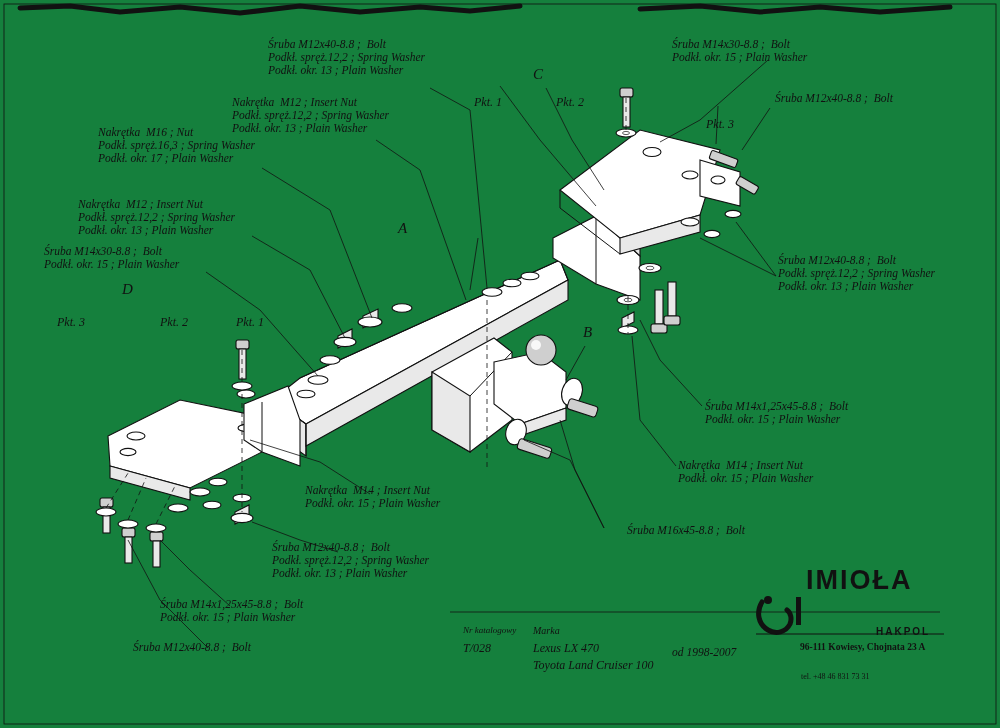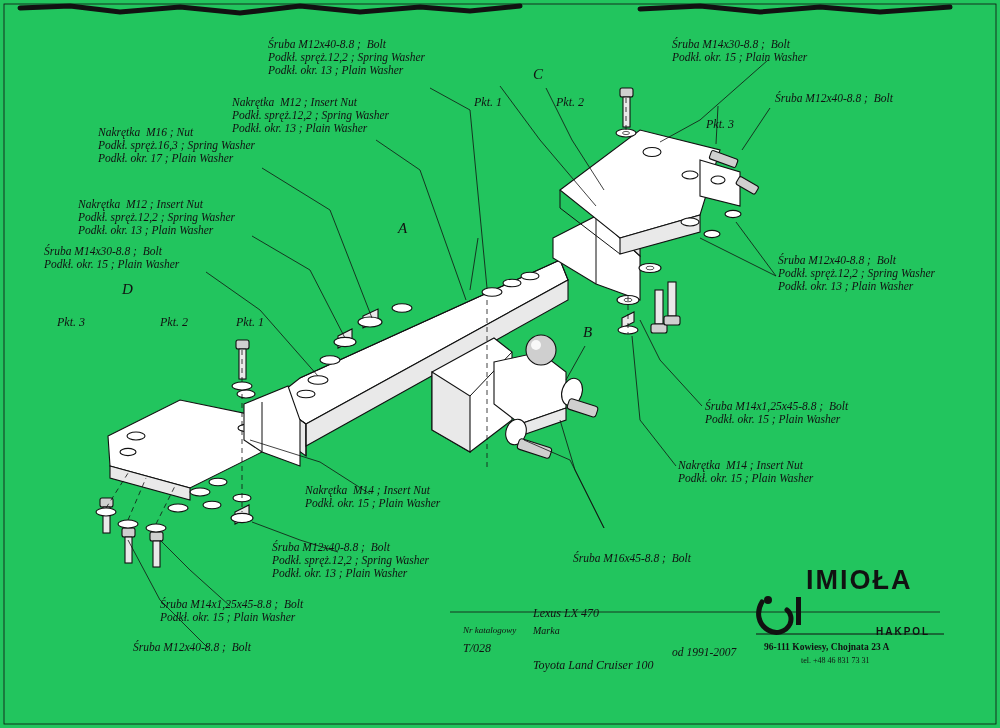--- a/index.html
+++ b/index.html
@@ -1,20 +1,20 @@
 <!DOCTYPE html>
 <html><head>
 <meta charset="utf-8">
 <style>
   html,body{margin:0;padding:0;background:#ffffff;}
   body{font-family:"Liberation Serif", serif;}
   #page{
     position:relative;
     width:1000px;height:728px;
-    background:#22c55e;
+    background:#15803d;
     overflow:hidden;
   }
   .lbl{
     position:absolute;
     font-style:italic;
     font-size:11.5px;
     line-height:13px;
     color:#111;
     white-space:pre;
     font-family:"Liberation Serif", serif;
@@ -278,21 +278,21 @@
     <div class="lbl" style="left:672px;top:38px;">Śruba M14x30-8.8 ;  Bolt
 Podkł. okr. 15 ; Plain Washer</div>
     <div class="lbl" style="left:775px;top:92px;">Śruba M12x40-8.8 ;  Bolt</div>
     <div class="lbl" style="left:778px;top:254px;">Śruba M12x40-8.8 ;  Bolt
 Podkł. spręż.12,2 ; Spring Washer
 Podkł. okr. 13 ; Plain Washer</div>
     <div class="lbl" style="left:705px;top:400px;">Śruba M14x1,25x45-8.8 ;  Bolt
 Podkł. okr. 15 ; Plain Washer</div>
     <div class="lbl" style="left:678px;top:459px;">Nakrętka  M14 ; Insert Nut
 Podkł. okr. 15 ; Plain Washer</div>
-    <div class="lbl" style="left:573px;top:524px;margin-top:28px;">Śruba M16x45-8.8 ;  Bolt</div>
+    <div class="lbl" style="left:627px;top:524px;">Śruba M16x45-8.8 ;  Bolt</div>
     <div class="lbl" style="left:305px;top:484px;">Nakrętka  M14 ; Insert Nut
 Podkł. okr. 15 ; Plain Washer</div>
     <div class="lbl" style="left:272px;top:541px;">Śruba M12x40-8.8 ;  Bolt
 Podkł. spręż.12,2 ; Spring Washer
 Podkł. okr. 13 ; Plain Washer</div>
     <div class="lbl" style="left:160px;top:598px;">Śruba M14x1,25x45-8.8 ;  Bolt
 Podkł. okr. 15 ; Plain Washer</div>
     <div class="lbl" style="left:133px;top:641px;">Śruba M12x40-8.8 ;  Bolt</div>
   </div>
 
@@ -310,32 +310,32 @@
     <div class="letter" style="left:583px;top:324px;">B</div>
     <div class="letter" style="left:533px;top:66px;">C</div>
     <div class="letter" style="left:122px;top:281px;">D</div>
   </div>
 
   <div>
     <div class="footer it" style="left:463px;top:625px;font-size:9px;">Nr katalogowy</div>
     <div class="footer it" style="left:463px;top:641px;font-size:12px;">T/028</div>
 
     <div class="footer it" style="left:533px;top:625px;font-size:10px;">Marka</div>
-    <div class="footer it" style="left:533px;top:606px;font-size:12px;">Lexus LX 470</div>
+    <div class="footer it" style="left:533px;top:641px;font-size:12px;">Lexus LX 470</div>
     <div class="footer it" style="left:533px;top:658px;font-size:12px;text-align:center;">Toyota Land Cruiser 100</div>
 
-    <div class="footer it" style="left:672px;top:646px;font-size:11.5px;">od 1991-2007</div>
+    <div class="footer it" style="left:672px;top:646px;font-size:11.5px;">od 1998-2007</div>
   </div>
 
   <div>
     <svg class="layer" viewBox="0 0 1000 728">
       <path d="M762,602 c-6,10 -4,22 6,28 c8,5 18,2 22,-6 c2,-5 1,-11 -3,-14" fill="none" stroke="#111" stroke-width="5" stroke-linecap="round"></path>
       <circle cx="768" cy="600" r="4" fill="#111"></circle>
       <rect x="796" y="597" width="5" height="28" fill="#111"></rect>
       <path d="M756,634 L944,634" stroke="#111" stroke-width="1.2"></path>
     </svg>
     <div class="brand-name" style="left:806px;top:565px;">IMIOŁA</div>
     <div class="brand-sub" style="left:876px;top:626px;">HAKPOL</div>
-    <div class="brand-addr" style="left:764px;top:642px;text-align:center;">96-111 Kowiesy, Chojnata 23 A</div>
-    <div class="brand-tel" style="left:764px;top:656px;padding-left:37px;">tel. +48 46 831 73 31</div>
+    <div class="brand-addr" style="left:800px;top:642px;text-align:center;">96-111 Kowiesy, Chojnata 23 A</div>
+    <div class="brand-tel" style="left:764px;top:672px;padding-left:37px;">tel. +48 46 831 73 31</div>
   </div>
 
 </div>
 
 </body></html>

